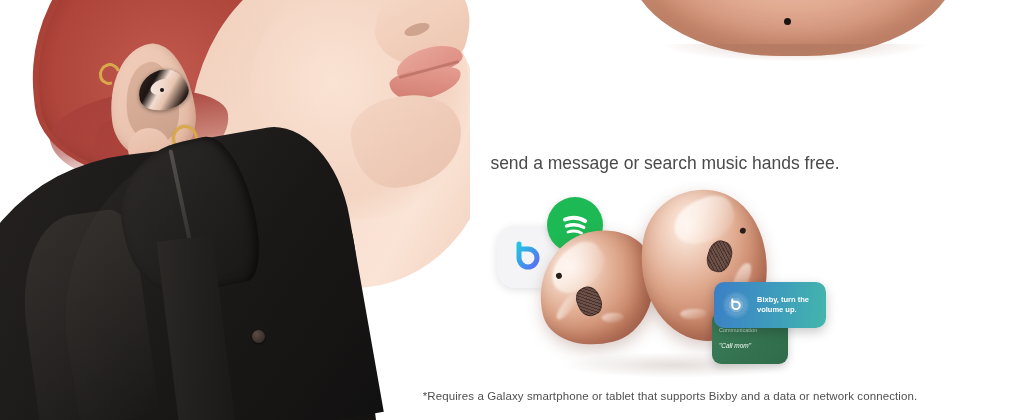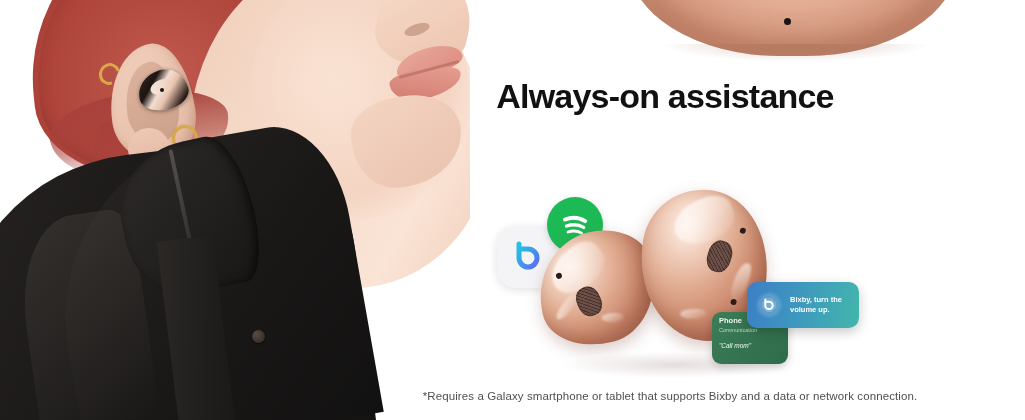--- a/index.html
+++ b/index.html
@@ -151,21 +151,21 @@
        border-radius:50% 46% 44% 54%/54% 50% 50% 46%;transform:rotate(-10deg);z-index:-1;}
 
   
   .card-green{position:absolute;left:712px;top:312px;width:76px;height:52px;border-radius:9px;
        background:linear-gradient(135deg,#3c7d58,#2f6b49);box-shadow:0 3px 9px rgba(0,0,0,.2);
        padding:5px 7px;box-sizing:border-box;}
   .cg-title{font-size:7.5px;color:#eef6f1;font-weight:700;line-height:1.15;}
   .cg-sub{font-size:5.5px;color:#bcd9c8;line-height:1.3;margin-top:1px;}
   .cg-quote{font-size:6.5px;color:#f2faf5;margin-top:8px;font-style:italic;}
 
-  .card-blue{position:absolute;left:747px;top:282px;width:112px;height:46px;border-radius:10px;
+  .card-blue{position:absolute;left:714px;top:282px;width:112px;height:46px;border-radius:10px;
        background:linear-gradient(100deg,#3b7fc6 0%,#3e9bbd 52%,#43b6ab 100%);
        box-shadow:0 4px 12px rgba(0,0,0,.22);display:flex;align-items:center;padding:0 9px;box-sizing:border-box;}
   .cb-icon{width:26px;height:26px;border-radius:50%;flex:0 0 auto;
        background:radial-gradient(circle at 50% 50%,rgba(255,255,255,.30) 0 38%,rgba(255,255,255,.16) 38% 58%,rgba(255,255,255,.08) 58% 100%);
        display:flex;align-items:center;justify-content:center;}
   .cb-text{margin-left:8px;font-size:7.5px;color:#ffffff;line-height:1.35;font-weight:600;}
 
   .softshadow{position:absolute;left:560px;top:352px;width:230px;height:26px;
        background:radial-gradient(ellipse at 50% 50%,rgba(120,90,78,.20),rgba(120,90,78,0) 70%);}
 </style>
@@ -203,23 +203,23 @@
     <div class="collar-edge"></div>
     <div class="placket"></div>
     <div class="button"></div>
   </div>
 
   <div class="case"></div>
 
   <div class="case-dot"></div>
   <div class="case-shadow"></div>
 
-  <div class="headline">Always-on assistance</div>
   <div class="subcopy">
     <br>
+    <span>send a message or search music hands free.</span>
   </div>
 
   <div class="bixby-app">
     <svg width="34" height="34" viewBox="0 0 34 34" aria-hidden="true">
       <defs>
         <linearGradient id="bxg" x1="0" y1="0" x2="1" y2="1">
           <stop offset="0%" stop-color="#22c5e0"></stop>
           <stop offset="100%" stop-color="#5b6ef5"></stop>
         </linearGradient>
       </defs>

